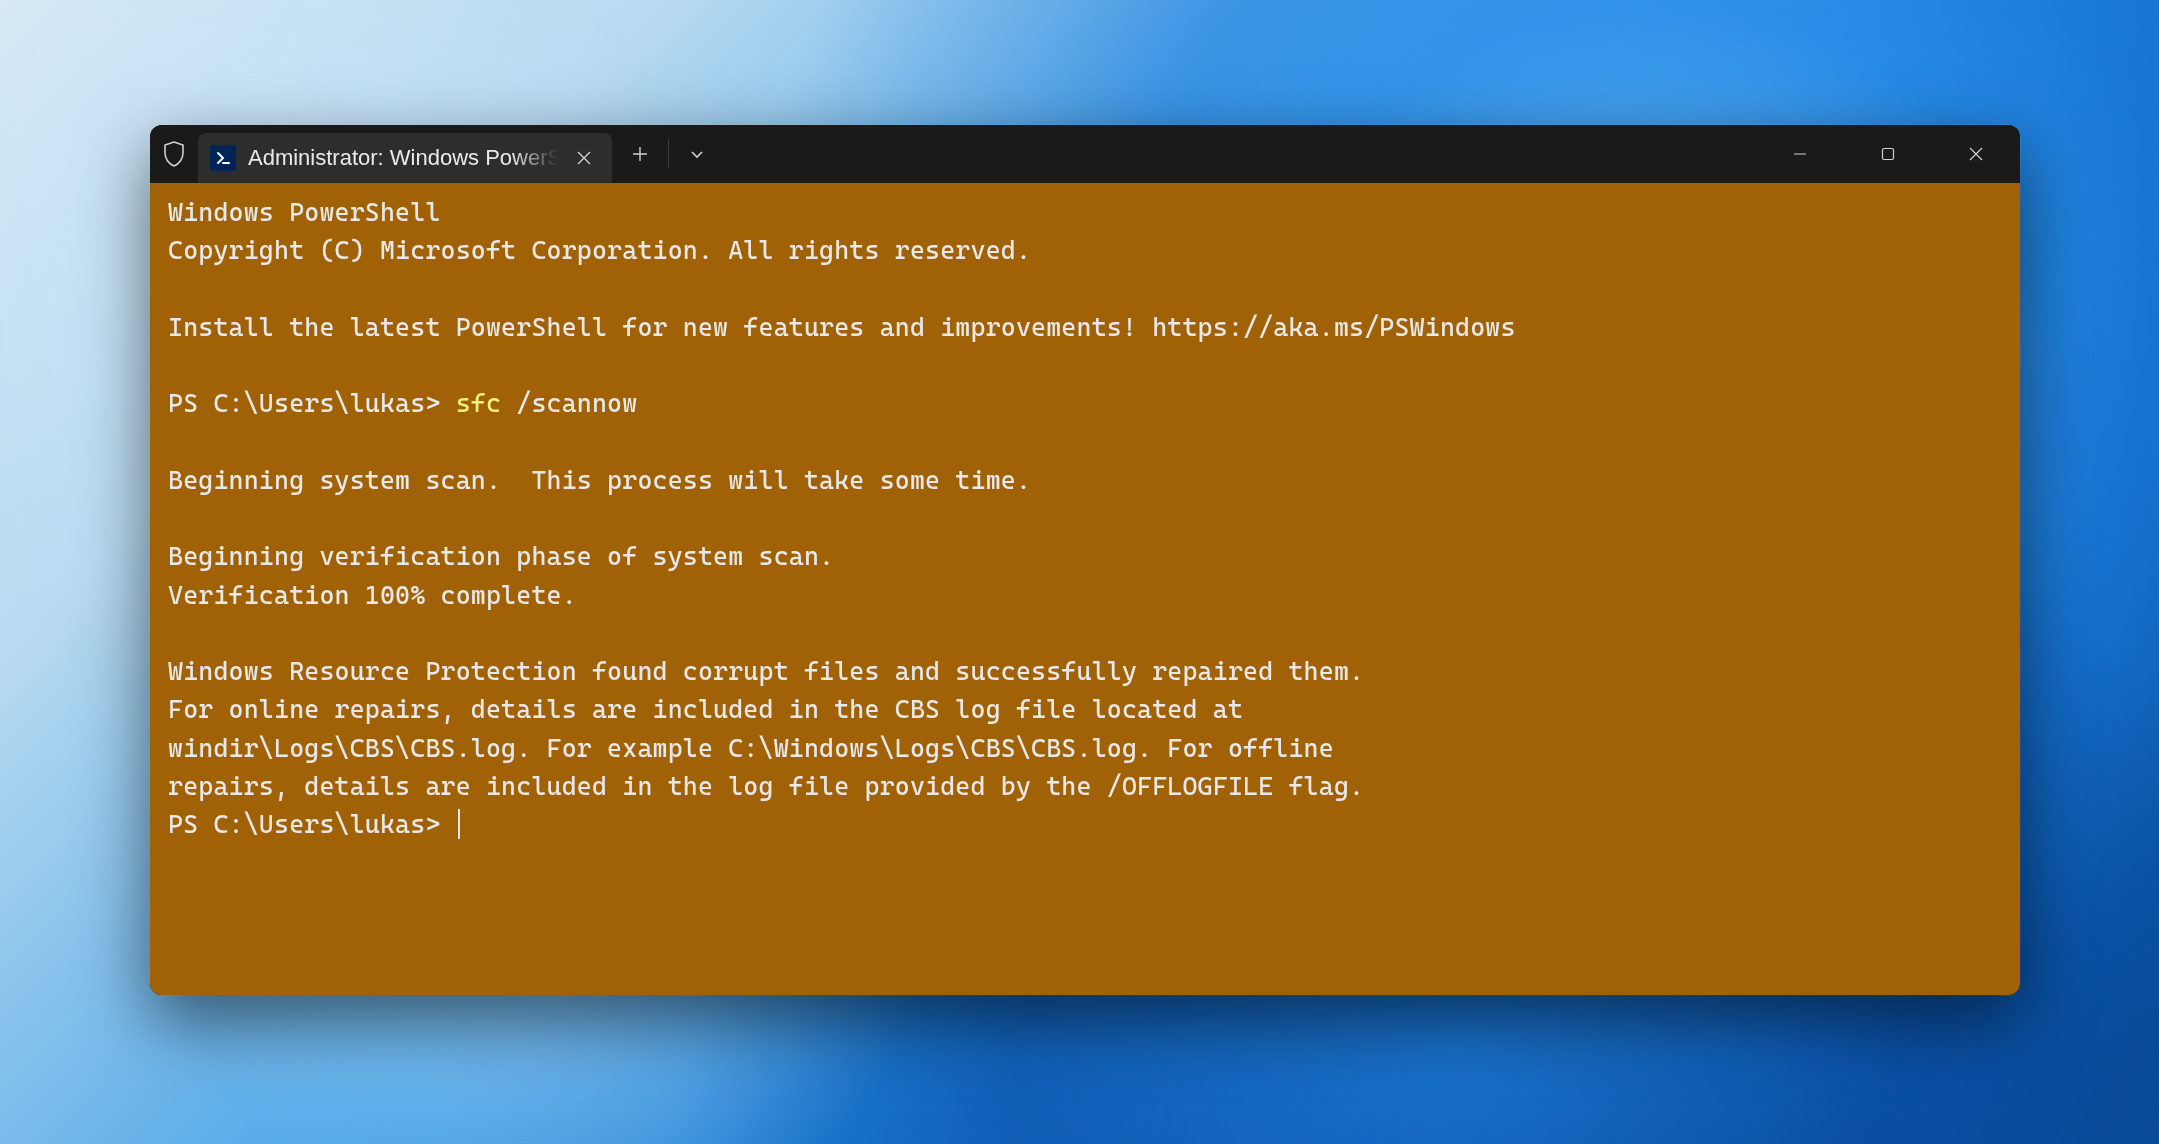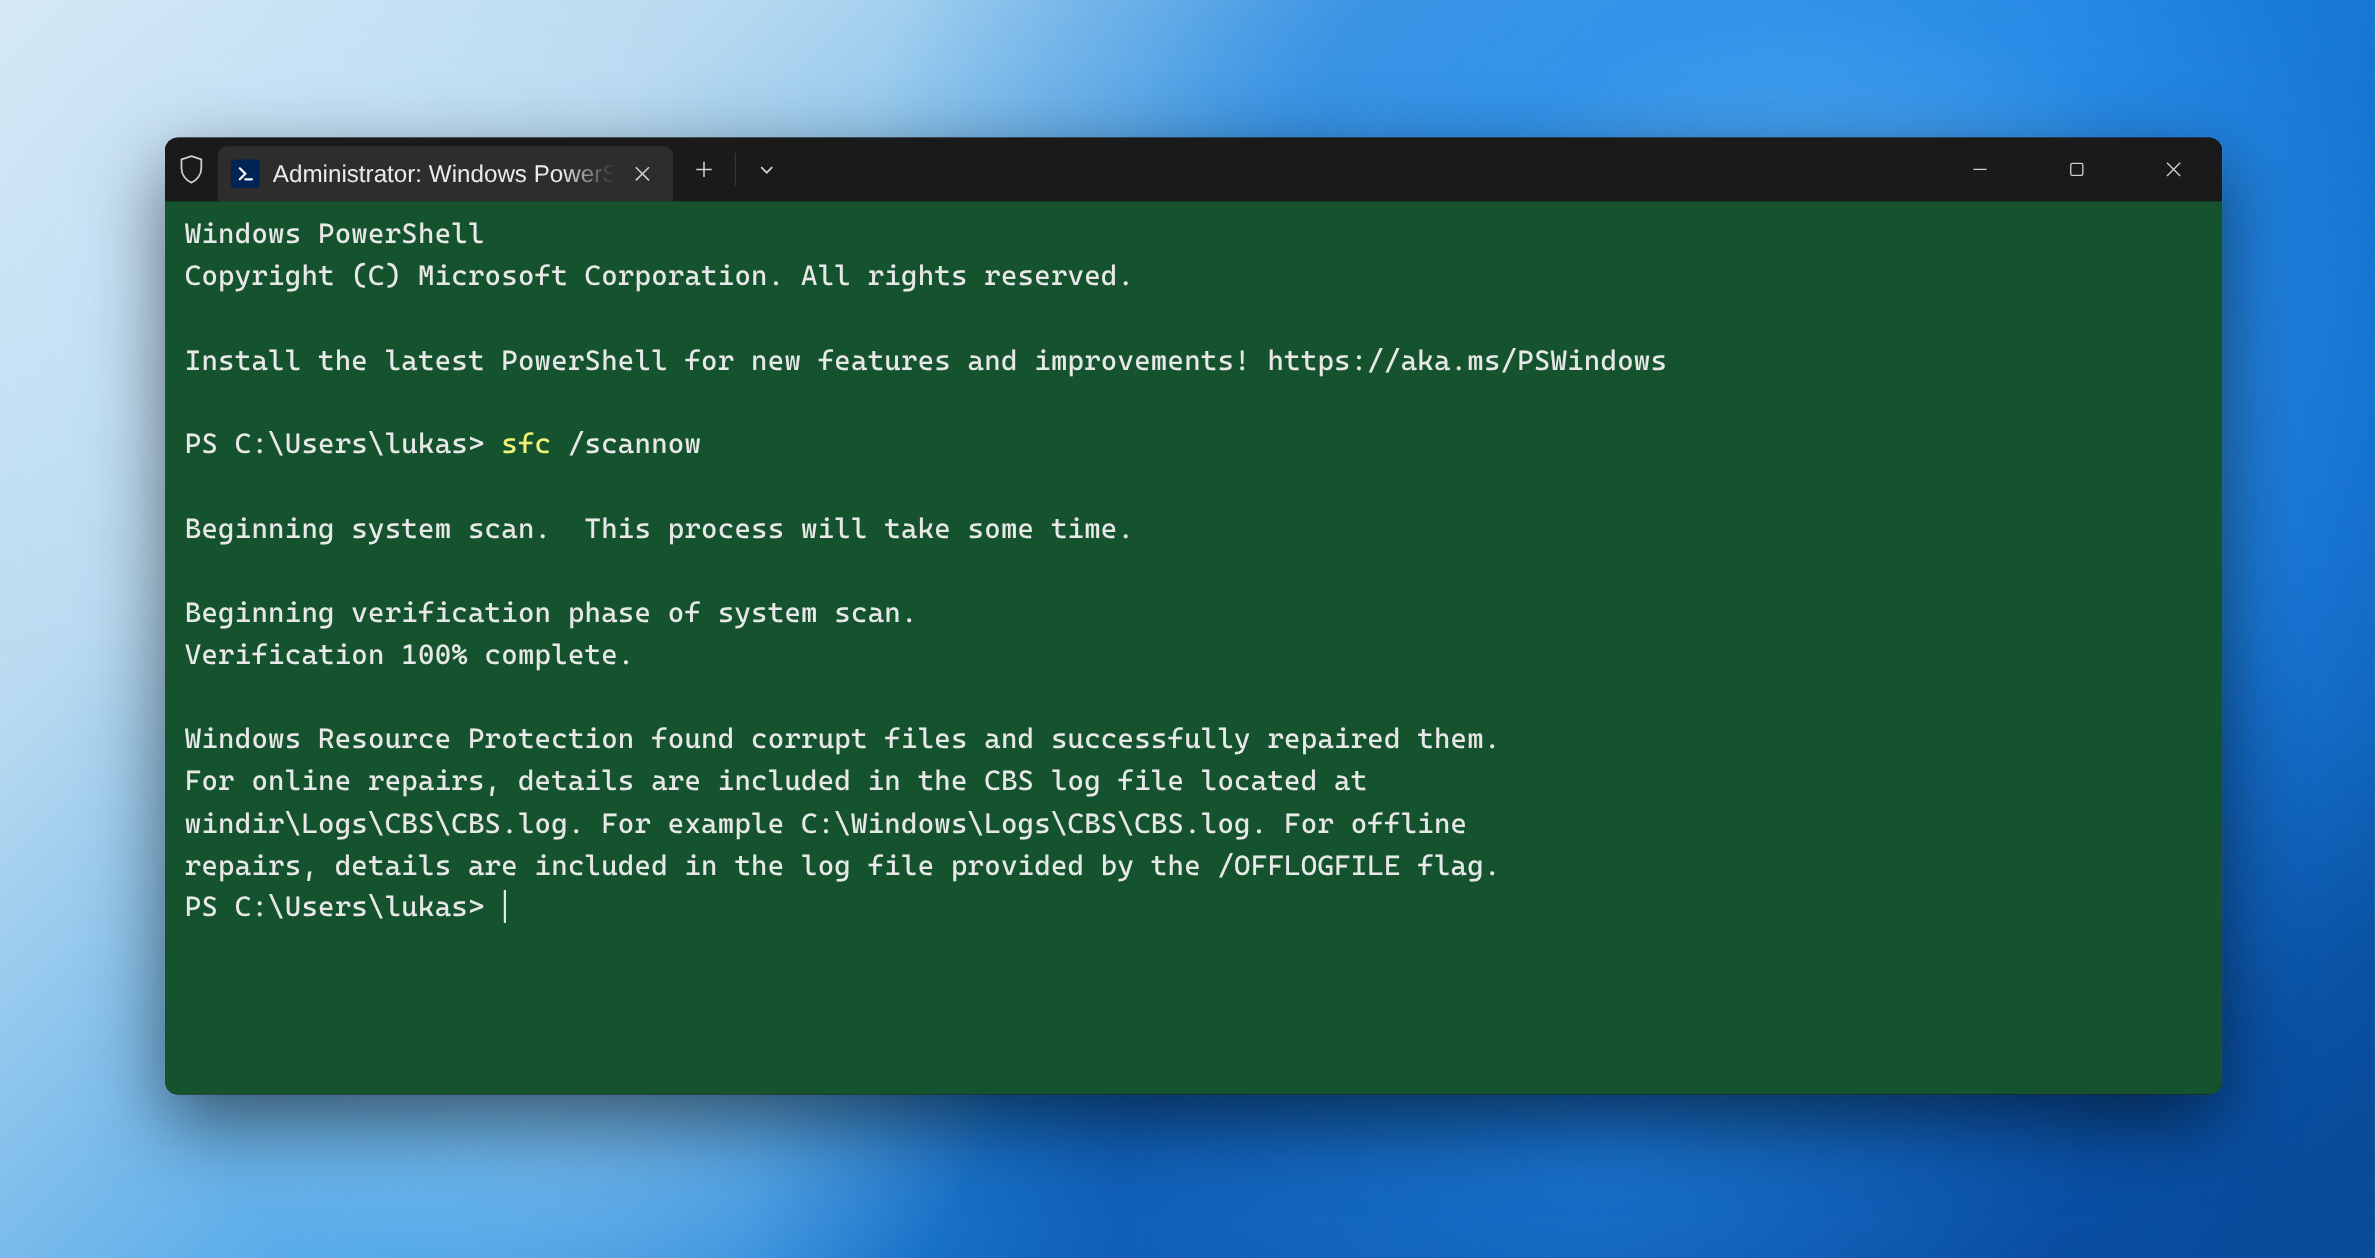--- a/index.html
+++ b/index.html
@@ -123,21 +123,21 @@
 .win-btn {
   width: 88px;
   display: flex;
   align-items: center;
   justify-content: center;
   color: #d0d0d0;
 }
 
 .terminal-body {
   flex: 1;
-  background: #14532d;
+  background: #a16207;
   padding: 10px 18px;
   font-family: "Cascadia Mono", "Consolas", monospace;
   font-size: 25.5px;
   line-height: 1.5;
   color: #e8e8e8;
   white-space: pre-wrap;
   overflow: hidden;
   letter-spacing: 0.2px;
 }
 

